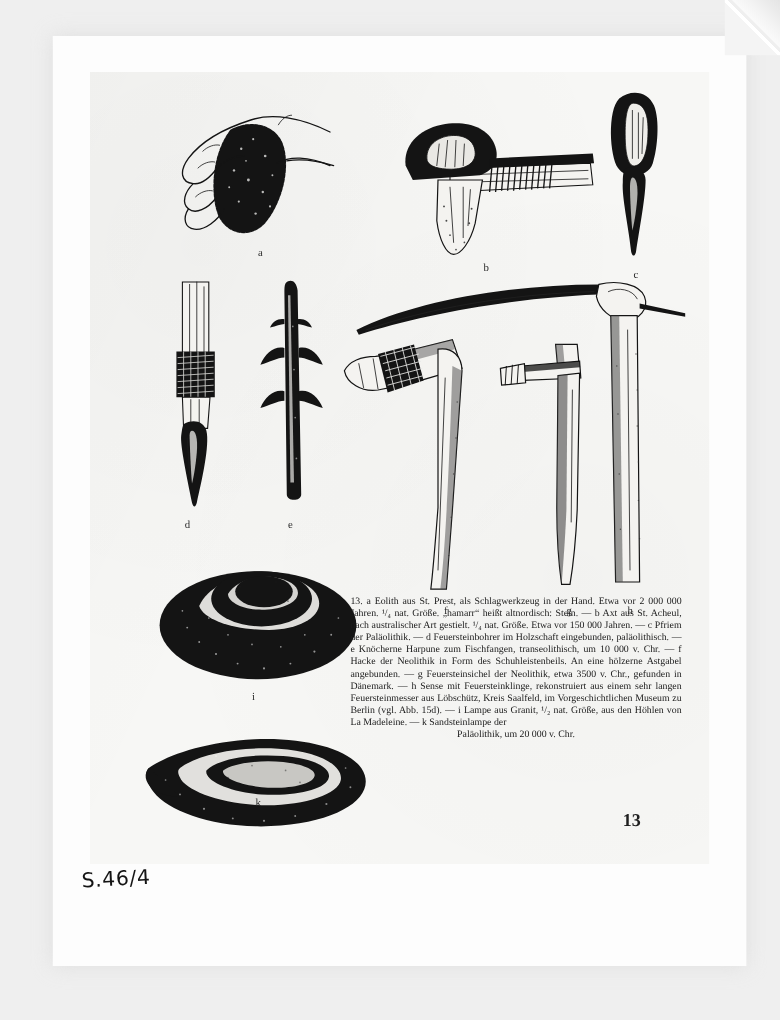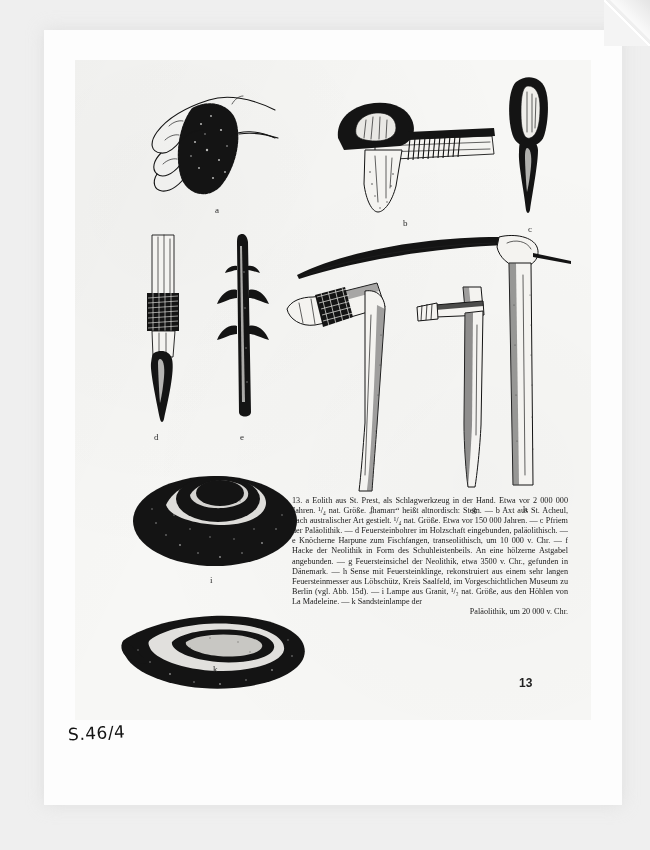--- a/index.html
+++ b/index.html
@@ -53,25 +53,25 @@
   }
 
   
   .caption{
     position:absolute;left:292px;top:496px;width:276px;
     font-family:"Liberation Serif", serif;
     font-size:8.2px;line-height:10.1px;
     color:#1a1a1a;text-align:justify;text-justify:inter-word;
     -webkit-hyphens:none;hyphens:none;
   }
-  .caption .last{display:block;text-align:right;}
+  .caption .last{display:block;text-align:center;}
   .pageno{
     position:absolute;left:519px;top:676px;
-    font-size:12px;font-weight:bold;color:#1f1f1f;
-    font-family:Liberation Sans, sans-serif;
+    font-size:15px;font-weight:bold;color:#1f1f1f;
+    font-family:Liberation Serif, serif;
   }
   .handwrite{
     position:absolute;left:68px;top:723px;
     font-family:"DejaVu Sans", sans-serif;
     font-size:17px;color:#141414;
     transform:rotate(-3deg);letter-spacing:.5px;
     font-weight:500;
   }
 
   

